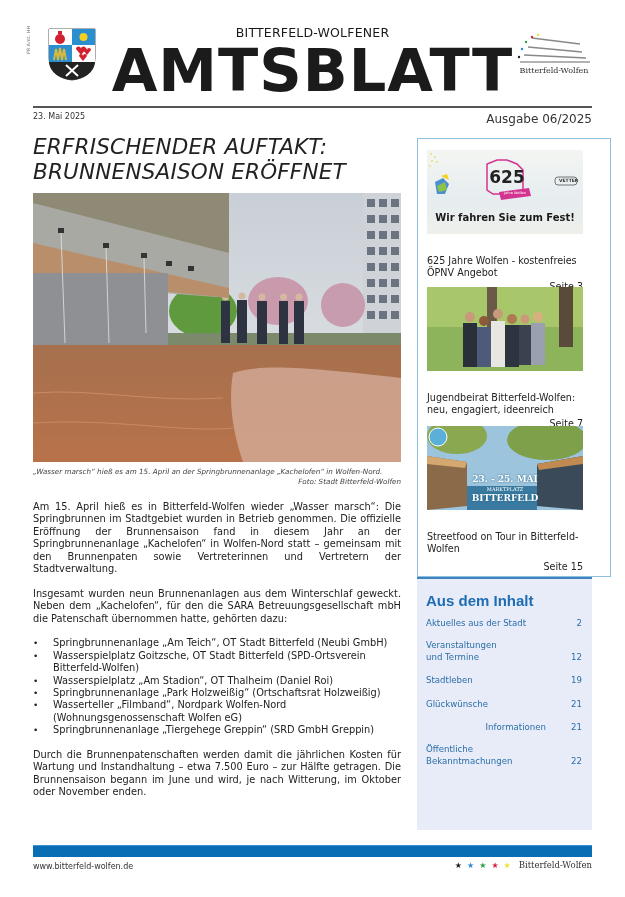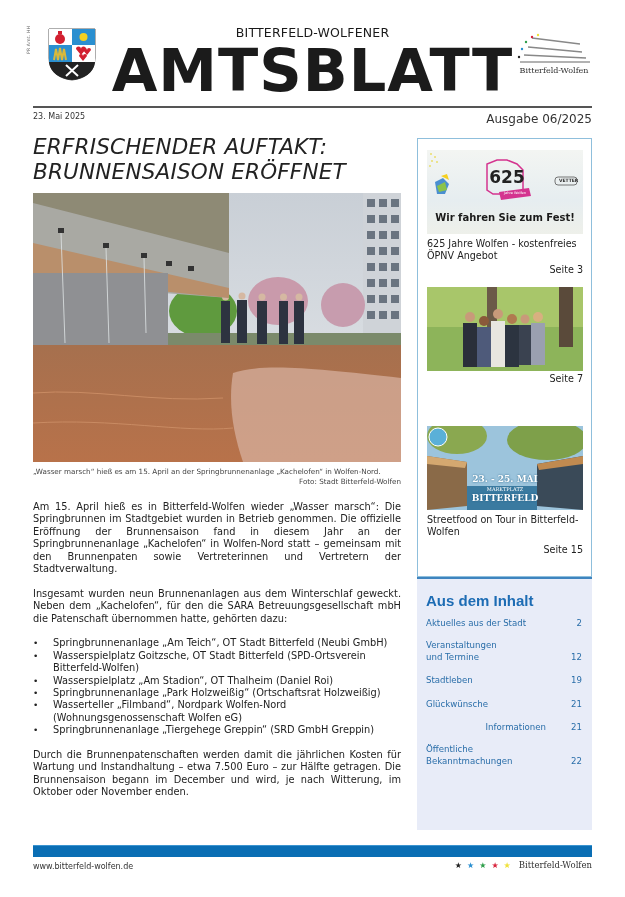--- a/index.html
+++ b/index.html
@@ -15,33 +15,33 @@
   .city-logo-text { position: absolute; left: 514px; top: 66px; width: 80px; text-align: center; font-family: "DejaVu Serif", serif; font-size: 8px; color: #333; }
 
   .head-rule { position: absolute; left: 33px; top: 106px; width: 559px; height: 1.5px; background: #555; }
   .issue-date { position: absolute; left: 33px; top: 112px; font-size: 8px; color: #333; }
   .issue-no { position: absolute; right: 33px; top: 112px; font-size: 12px; color: #333; }
 
   .headline { position: absolute; left: 33px; top: 134px; width: 380px; font-size: 21.5px; line-height: 25px; color: #222; font-weight: normal; letter-spacing: 0.2px; font-style: italic; }
 
   .hero-photo { position: absolute; left: 33px; top: 193px; width: 368px; height: 269px; overflow: hidden; }
 
-  .caption { position: absolute; left: 33px; top: 467px; width: 368px; font-size: 7.2px; color: #444; line-height: 10px; }
+  .caption { position: absolute; left: 33px; top: 467px; width: 368px; font-size: 7.2px; font-style: italic; color: #444; line-height: 10px; }
   .caption .credit { text-align: right; }
 
   .body { position: absolute; left: 33px; top: 501px; width: 368px; font-size: 9.8px; line-height: 12.4px; color: #222; text-align: justify; }
   .body p { margin-bottom: 12.4px; hyphens: manual; }
   .body ul { list-style: none; margin-bottom: 12.4px; }
   .body li { position: relative; padding-left: 20px; text-align: left; }
   .body li::before { content: "•"; position: absolute; left: 0; top: 0; font-size: 9px; }
 
-  .teaser-box { position: absolute; left: 417px; top: 138px; width: 175px; height: 439px; border: 1px solid #8fbfdc; background: #fff; }
+  .teaser-box { position: absolute; left: 417px; top: 138px; width: 194px; height: 439px; border: 1px solid #8fbfdc; background: #fff; }
   .teaser { position: absolute; left: 9px; width: 156px; }
   .teaser-img { width: 156px; height: 84px; overflow: hidden; position: relative; }
-  .teaser-title { font-size: 9.6px; line-height: 12.2px; color: #222; margin-top: 4px; }
+  .teaser-title { font-size: 9.6px; line-height: 12.2px; color: #222; margin-top: 21px; }
   .teaser-page { font-size: 9.6px; color: #222; text-align: right; margin-top: 2px; }
 
   .toc-box { position: absolute; left: 417px; top: 577px; width: 175px; height: 253px; background: #e8ecf8; border-top: 2px solid #3e84bf; }
   .toc-title { position: absolute; left: 9px; top: 13px; font-family: "Liberation Sans", sans-serif; font-weight: bold; font-size: 15px; color: #1d6cb4; }
   .toc-item { position: absolute; left: 9px; width: 156px; font-size: 8.6px; line-height: 12px; color: #2a6ea9; }
   .toc-item .label { display: block; width: 120px; }
   .toc-item .page { position: absolute; right: 0; bottom: 0; }
 
   .footer-bar { position: absolute; left: 33px; top: 845px; width: 559px; height: 12px; background: #0a6eb4; border-top: 1px solid #3b94d0; }
   .footer-url { position: absolute; left: 33px; top: 862px; font-size: 8px; color: #333; }
@@ -189,21 +189,21 @@
   <p>Am 15. April hieß es in Bitterfeld-Wolfen wieder „Wasser marsch“: Die Spring­brunnen im Stadtgebiet wurden in Betrieb genommen. Die offizielle Eröffnung der Brunnensaison fand in diesem Jahr an der Springbrunnenanlage „Kachel­ofen“ in Wolfen-Nord statt – gemeinsam mit den Brunnenpaten sowie Vertre­terinnen und Vertretern der Stadtverwaltung.</p>
   <p>Insgesamt wurden neun Brunnenanlagen aus dem Winterschlaf geweckt. Ne­ben dem „Kachelofen“, für den die SARA Betreuungsgesellschaft mbH die Pa­tenschaft übernommen hatte, gehörten dazu:</p>
   <ul>
     <li>Springbrunnenanlage „Am Teich“, OT Stadt Bitterfeld (Neubi GmbH)</li>
     <li>Wasserspielplatz Goitzsche, OT Stadt Bitterfeld (SPD-Ortsverein Bitterfeld-Wolfen)</li>
     <li>Wasserspielplatz „Am Stadion“, OT Thalheim (Daniel Roi)</li>
     <li>Springbrunnenanlage „Park Holzweißig“ (Ortschaftsrat Holzweißig)</li>
     <li>Wasserteller „Filmband“, Nordpark Wolfen-Nord (Wohnungsgenossenschaft Wolfen eG)</li>
     <li>Springbrunnenanlage „Tiergehege Greppin“ (SRD GmbH Greppin)</li>
   </ul>
-  <p>Durch die Brunnenpatenschaften werden damit die jährlichen Kosten für  War­tung und Instandhaltung – etwa 7.500 Euro – zur Hälfte getragen. Die Brunnen­saison begann im December und wird, je nach Witterung, im Oktober oder Novem­ber enden.</p>
+  <p>Durch die Brunnenpatenschaften werden damit die jährlichen Kosten für  War­tung und Instandhaltung – etwa 7.500 Euro – zur Hälfte getragen. Die Brunnen­saison begann im June und wird, je nach Witterung, im Oktober oder Novem­ber enden.</p>
 </div>
 
 <div class="teaser-box">
 
   <div class="teaser" style="top:11px;">
     <div class="teaser-img" style="background:linear-gradient(180deg,#f3f5f2 0%,#e6edf0 60%,#eef0ea 100%);">
       <svg width="156" height="84" viewBox="0 0 156 84" style="position:absolute;left:0;top:0;">
         <g fill="#e8d84a" opacity="0.8">
             <circle cx="4" cy="4" r="1"></circle>
             <circle cx="8" cy="7" r="1"></circle>
@@ -241,20 +241,21 @@
         <rect x="64" y="34" width="14" height="46" fill="#e8e6e0"></rect>
           <circle cx="71" cy="27" r="5" fill="#c89a7a"></circle>
         <rect x="78" y="38" width="14" height="42" fill="#2c3440"></rect>
           <circle cx="85" cy="32" r="5" fill="#b07a50"></circle>
         <rect x="92" y="38" width="12" height="40" fill="#3a4250"></rect>
           <circle cx="98" cy="32" r="4.5" fill="#c89a7a"></circle>
         <rect x="104" y="36" width="14" height="42" fill="#9aa0b0"></rect>
           <circle cx="111" cy="30" r="5" fill="#d8b080"></circle>
       </g>
     </svg>
+    <div class="teaser-title">Jugendbeirat Bitterfeld-Wolfen: neu, engagiert, ideenreich</div>
     <div class="teaser-page">Seite 7</div>
   </div>
 
   <div class="teaser" style="top:287px;">
     <div class="teaser-img" style="background:#7aa6c8;">
       <svg width="156" height="84" viewBox="0 0 156 84" style="position:absolute;left:0;top:0;">
         <rect width="156" height="84" fill="#9cc4dc"></rect>
         <ellipse cx="120" cy="14" rx="40" ry="20" fill="#7ea04a"></ellipse>
         <ellipse cx="30" cy="10" rx="30" ry="18" fill="#8aa850"></ellipse>
         <path d="M0 30 L40 36 L40 80 L0 84 Z" fill="#8a6a48"></path>

